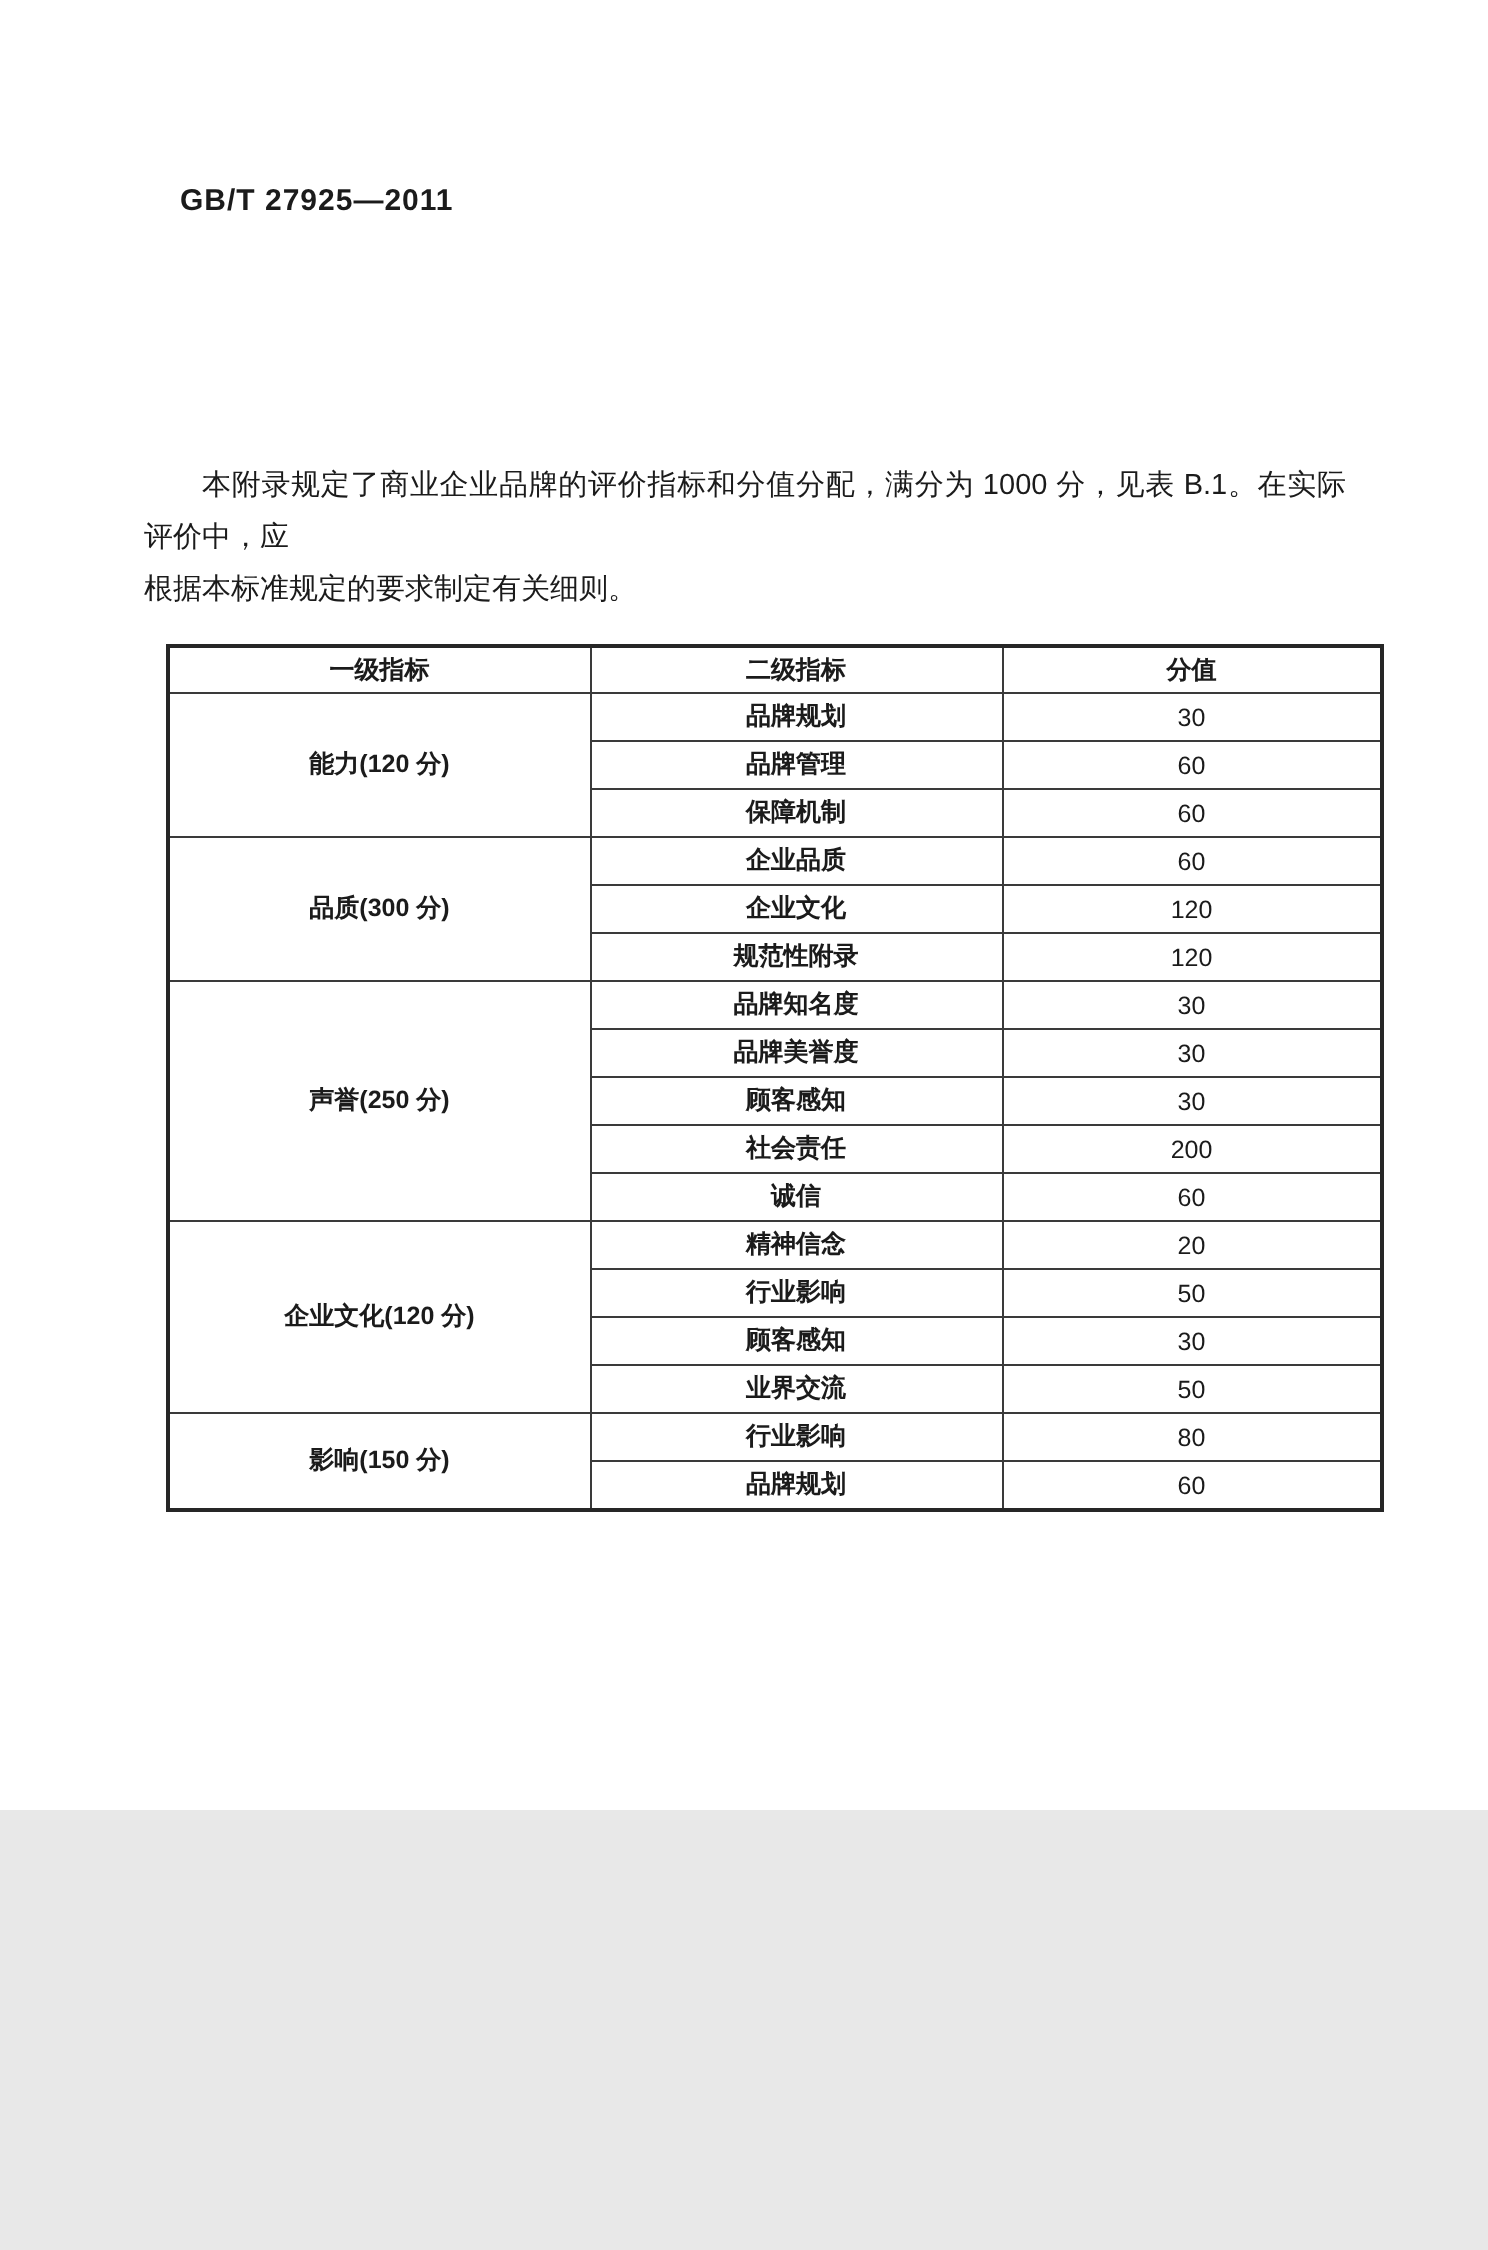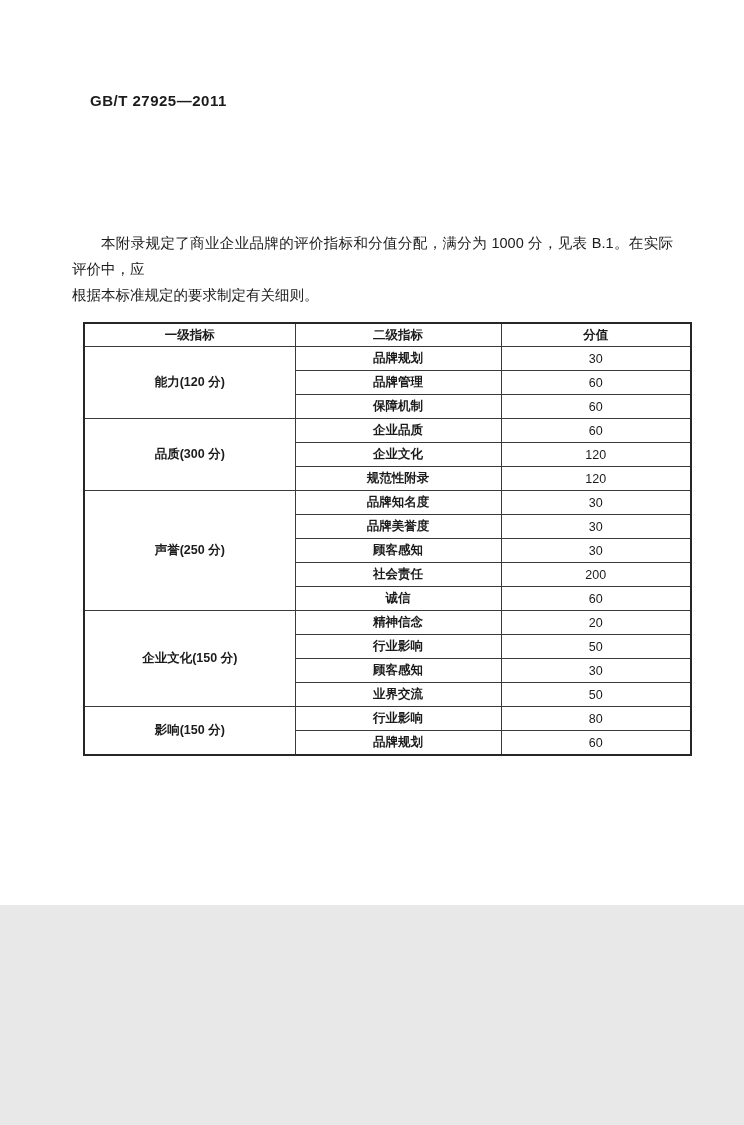--- a/index.html
+++ b/index.html
@@ -133,21 +133,21 @@
         <tr>
           <td class="secondary-cell">社会责任</td>
           <td class="score-cell">200</td>
         </tr>
         <tr>
           <td class="secondary-cell">诚信</td>
           <td class="score-cell">60</td>
         </tr>
 
         <tr>
-          <td class="primary-cell" rowspan="4">企业文化(150 分)</td>
+          <td class="primary-cell" rowspan="4">企业文化(120 分)</td>
           <td class="secondary-cell">精神信念</td>
           <td class="score-cell">20</td>
         </tr>
         <tr>
           <td class="secondary-cell">行业影响</td>
           <td class="score-cell">50</td>
         </tr>
         <tr>
           <td class="secondary-cell">顾客感知</td>
           <td class="score-cell">30</td>

